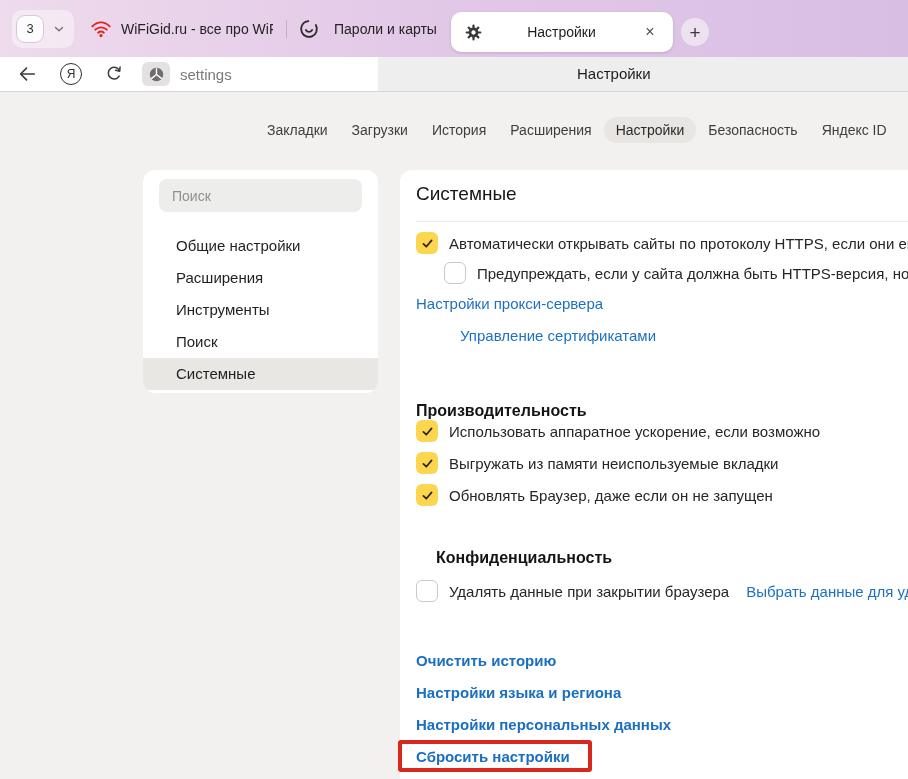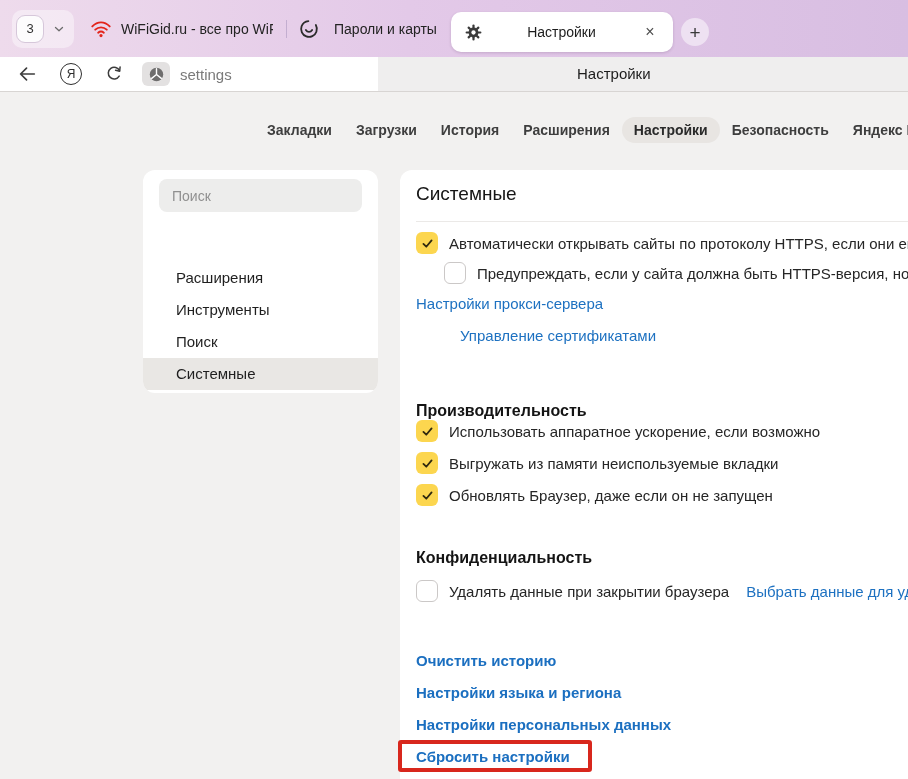--- a/index.html
+++ b/index.html
@@ -63,21 +63,21 @@
     margin-left:16px; width:28px; height:24px; border-radius:6px; background:#e3e1e1;
     display:flex; align-items:center; justify-content:center;
   }
   .url-text { margin-left:10px; font-size:15px; color:#7a7a7a; }
   .page-title-bar { position:absolute; left:577px; top:8px; font-size:15px; color:#1c1c1c; }
   
   .nav {
     position:absolute; top:117px; left:255px; display:flex; align-items:center;
     white-space:nowrap; font-size:14px; color:#3e3e3e;
   }
-  .nav-item { padding:5px 12px; cursor:pointer;font-weight:bold; }
+  .nav-item { padding:5px 12px; cursor:pointer; }
   .nav-item.active { background:#e8e5e2; border-radius:15px; color:#2a2a2a; }
   
   .sidebar {
     position:absolute; left:143px; top:170px; width:235px; height:223px;
     background:#ffffff; border-radius:12px; overflow:hidden;
   }
   .search-input {
     position:absolute; left:16px; top:9px; width:203px; height:33px;
     background:#ededec; border:none; border-radius:8px; padding:0 13px;
     font-size:14px; color:#333; font-family:inherit; outline:none;
@@ -224,20 +224,21 @@
   <span class="nav-item">История</span>
   <span class="nav-item">Расширения</span>
   <span class="nav-item active">Настройки</span>
   <span class="nav-item">Безопасность</span>
   <span class="nav-item">Яндекс ID</span>
   <span class="nav-item">Другие устройства</span>
 </div>
 
 <div class="sidebar">
   <input class="search-input" type="text" placeholder="Поиск" style="">
+  <div class="side-item" style="top:60px">Общие настройки</div>
   <div class="side-item" style="top:92px">Расширения</div>
   <div class="side-item" style="top:124px">Инструменты</div>
   <div class="side-item" style="top:156px">Поиск</div>
   <div class="side-item active" style="top:188px">Системные</div>
 </div>
 
 <div class="main-card">
   <div class="content-heading">Системные</div>
   <div class="heading-sep"></div>
 
@@ -280,21 +281,21 @@
 
   <div class="chk-row" style="left:16px; top:314px;">
     <div class="chk-box checked">
       <svg width="15" height="15" viewBox="0 0 22 22">
           <path d="M5 11.5 L9.2 15.7 L17 6.5" fill="none" stroke="#30290f" stroke-width="2.6" stroke-linecap="round" stroke-linejoin="round"></path>
         </svg>
     </div>
     <span class="chk-label">Обновлять Браузер, даже если он не запущен</span>
   </div>
 
-  <div class="section-heading" style="top:379px;">Конфиденциальность</div>
+  <div class="section-heading" style="top:379px;margin-left:20px;">Конфиденциальность</div>
 
   <div class="chk-row" style="left:16px; top:410px;">
     <div class="chk-box unchecked"></div>
     <span class="chk-label">Удалять данные при закрытии браузера</span>
     <span class="blue-link inline-link">Выбрать данные для удаления</span>
   </div>
 
   <div class="blue-link bold abs" style="left:16px; top:482px;">Очистить историю</div>
   <div class="blue-link bold abs" style="left:16px; top:514px;">Настройки языка и региона</div>
   <div class="blue-link bold abs" style="left:16px; top:546px;">Настройки персональных данных</div>

